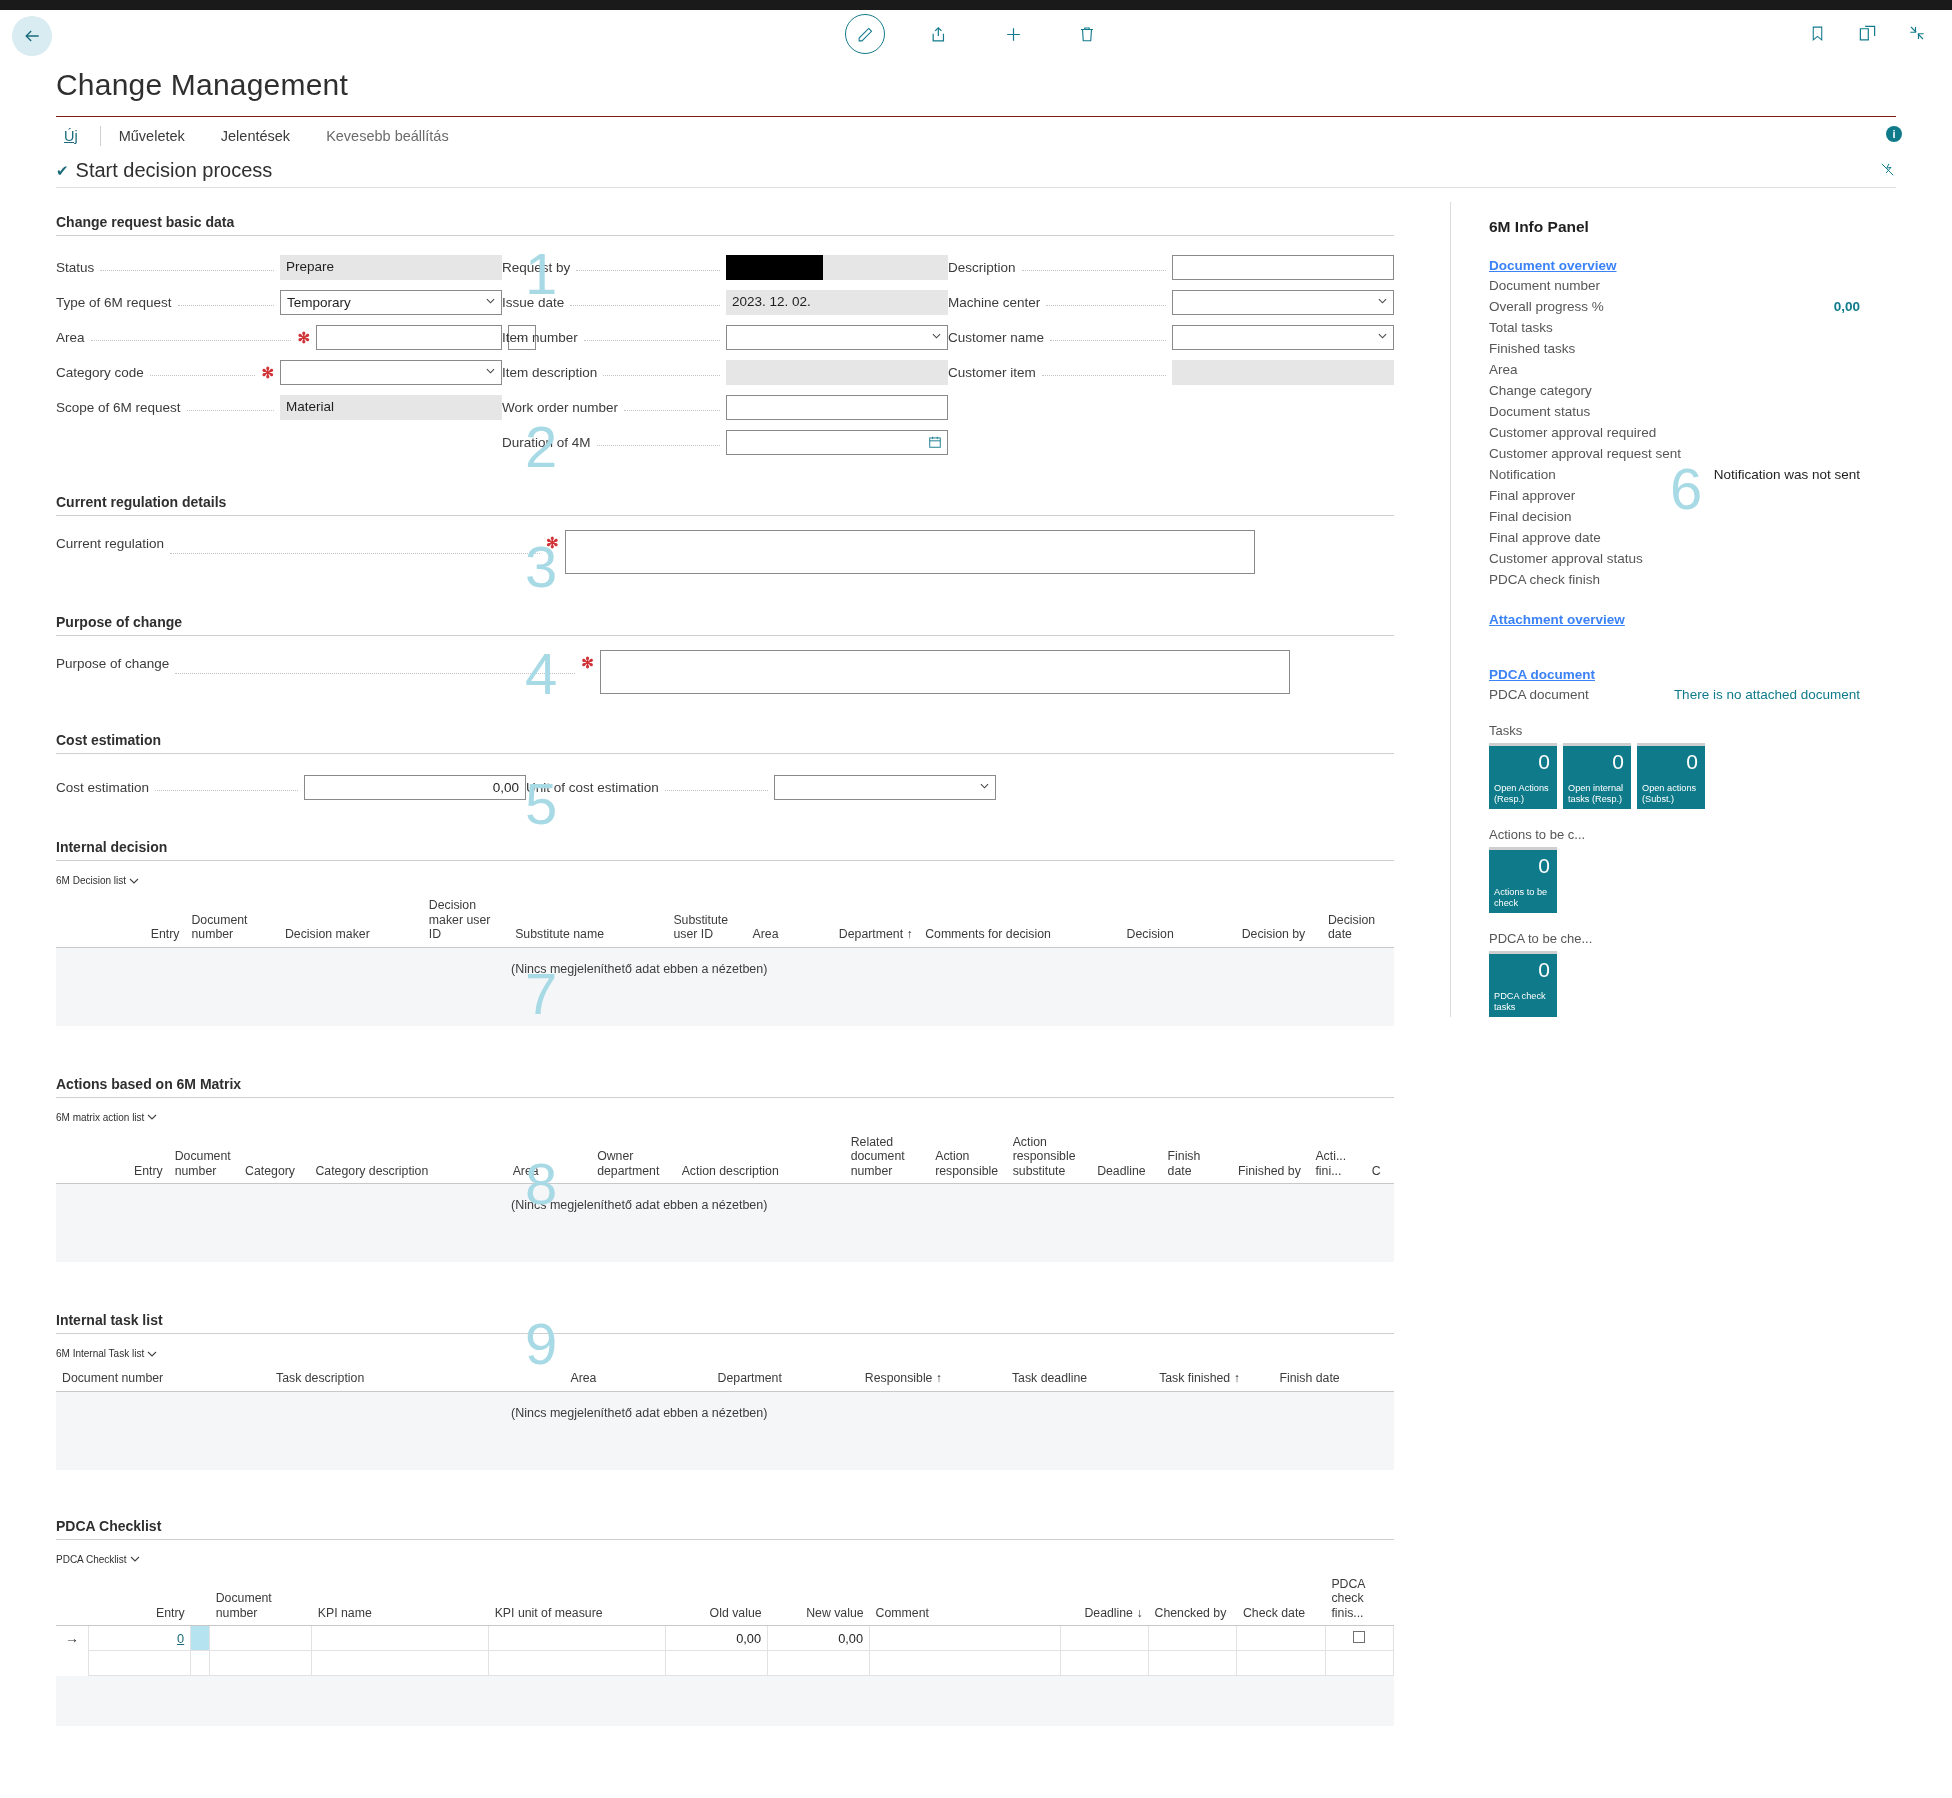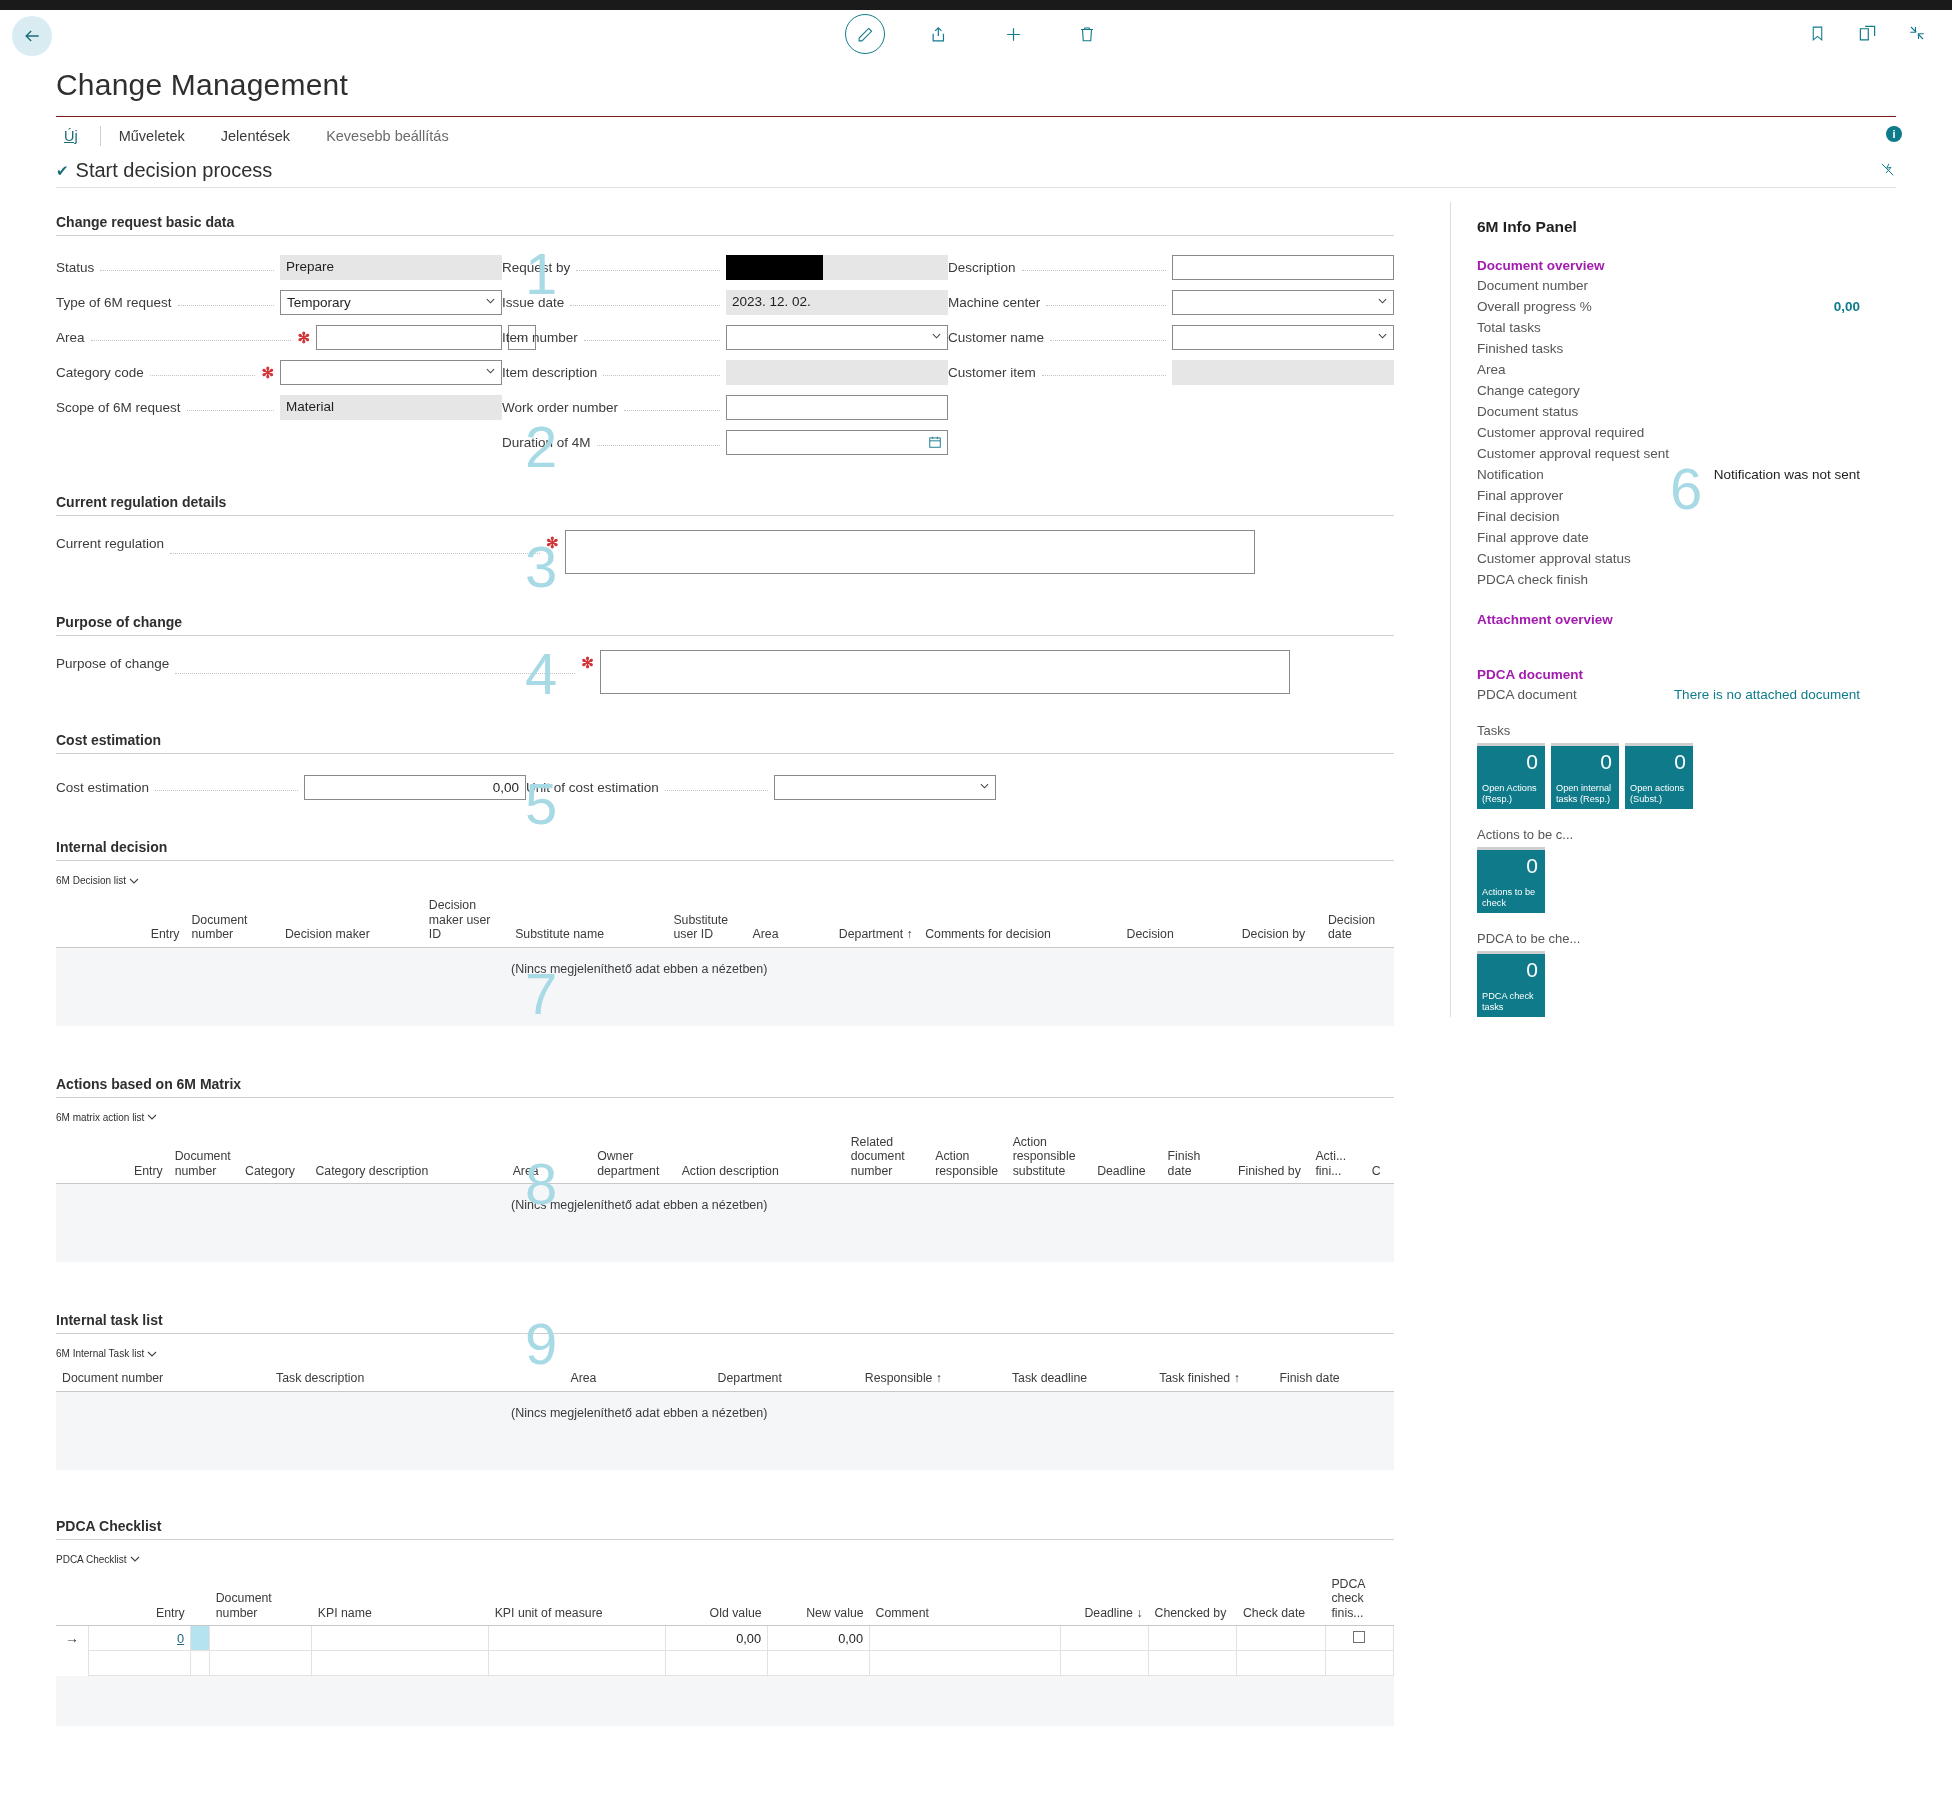--- a/index.html
+++ b/index.html
@@ -68,21 +68,21 @@
     border-bottom: 1px solid #e0e0e0; position: relative;
   }
   .subbar .chk { color: #1b6b7a; font-size: 15px; margin-right: 7px; }
   .subbar .lbl { font-size: 20px; color: #2f2f2f; }
   .subbar .rightico { position: absolute; right: 0; top: 7px; cursor: pointer; }
 
   
   .body-wrap { display: flex; align-items: flex-start; }
   .main-col { width: 1450px; padding: 0 56px; }
   .info-col {
-    width: 440px; padding: 16px 30px 0 26px;
+    width: 440px; padding: 16px 30px 0 38px;
     border-left: 1px solid #dcdcdc; margin-top: 14px;
   }
 
   
   .sect { margin-top: 26px; }
   .sect-title {
     font-size: 14px; font-weight: 700; color: #2f2f2f; margin-bottom: 5px;
   }
   .sect-rule { border-bottom: 1px solid #cfcfcf; }
 
@@ -178,21 +178,21 @@
   table.dgrid td.arrow { border: none; text-align: center; color: #333; font-size: 14px; width: 26px; }
   table.dgrid td.sel { background: #b5e3ef; }
   .entrylink { color: #1b6b7a; text-decoration: underline; }
   .muted0 { color: #9a9a9a; }
   .cbox { width: 12px; height: 12px; border: 1px solid #707070; display:inline-block; background:#fff; }
   .gridfoot { background: #f4f6f8; height: 50px; }
 
   
   .ip-title { font-size: 15.5px; font-weight: 700; color: #1f1f1f; }
   .ip-group { margin-top: 22px; }
-  .ip-head { font-size: 13.5px; font-weight: 700; color: #a21caf; margin-bottom: 2px; }
+  .ip-head { font-size: 13.5px; font-weight: 700; color: #3b82f6; margin-bottom: 2px; text-decoration: underline; }
   .ip-row {
     display: flex; justify-content: space-between; align-items: baseline;
     font-size: 13.5px; color: #565656; line-height: 21px;
   }
   .ip-row .v { color: #1f1f1f; }
   .ip-row .v.teal { color: #0f7b8a; font-weight: 700; }
   .ip-row .v.link { color: #0f7b8a; }
   .ip-sub { font-size: 13px; color: #565656; margin: 18px 0 5px 0; }
   .tilerow { display: flex; gap: 6px; }
   .tile {

